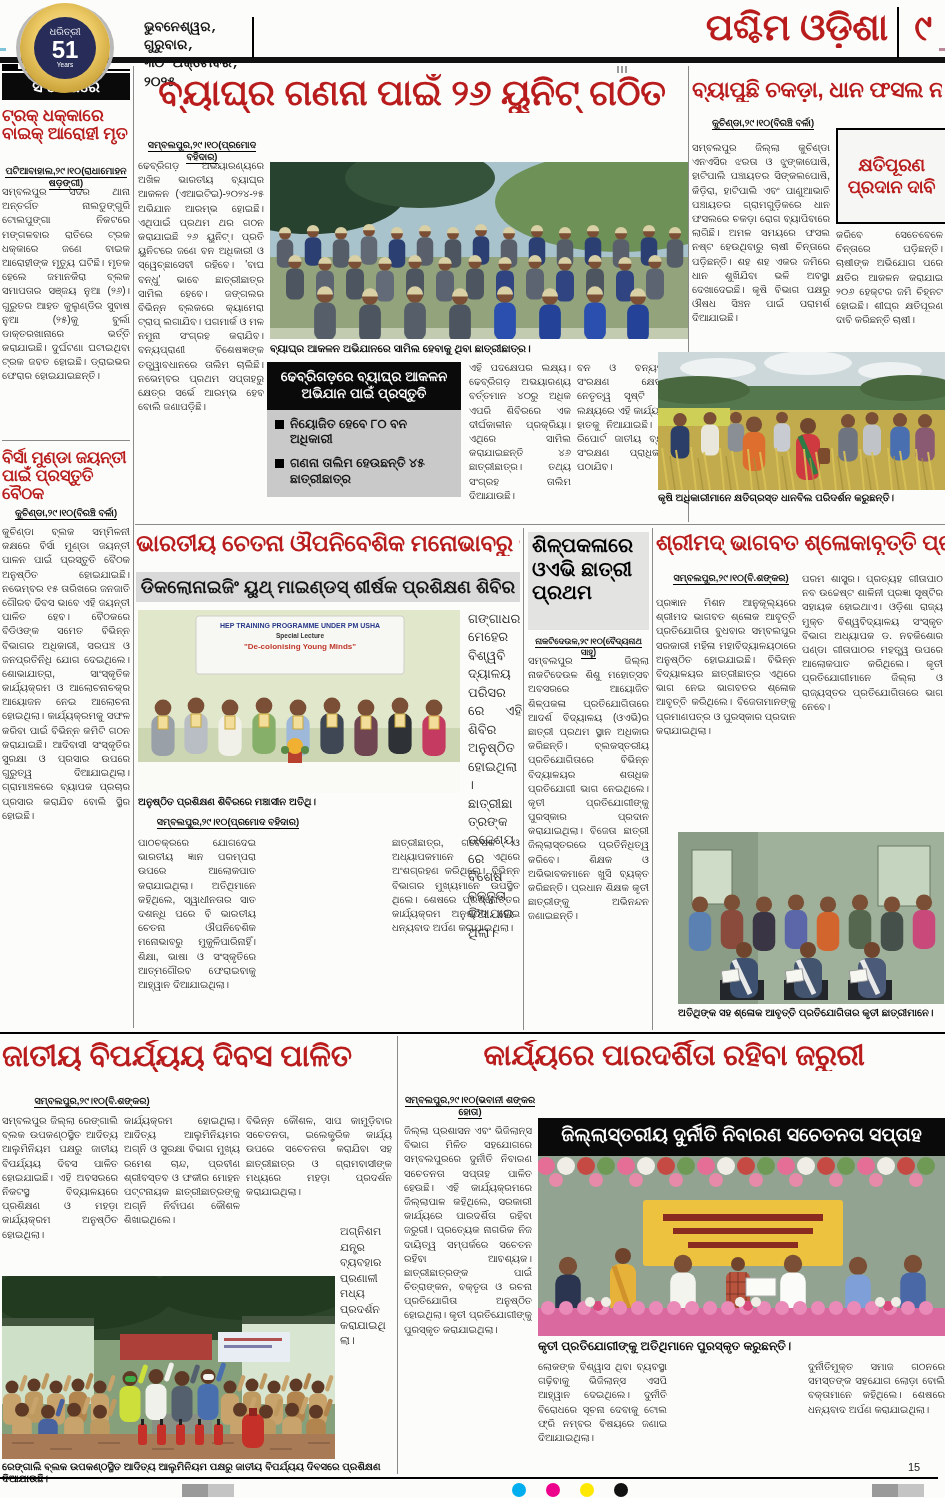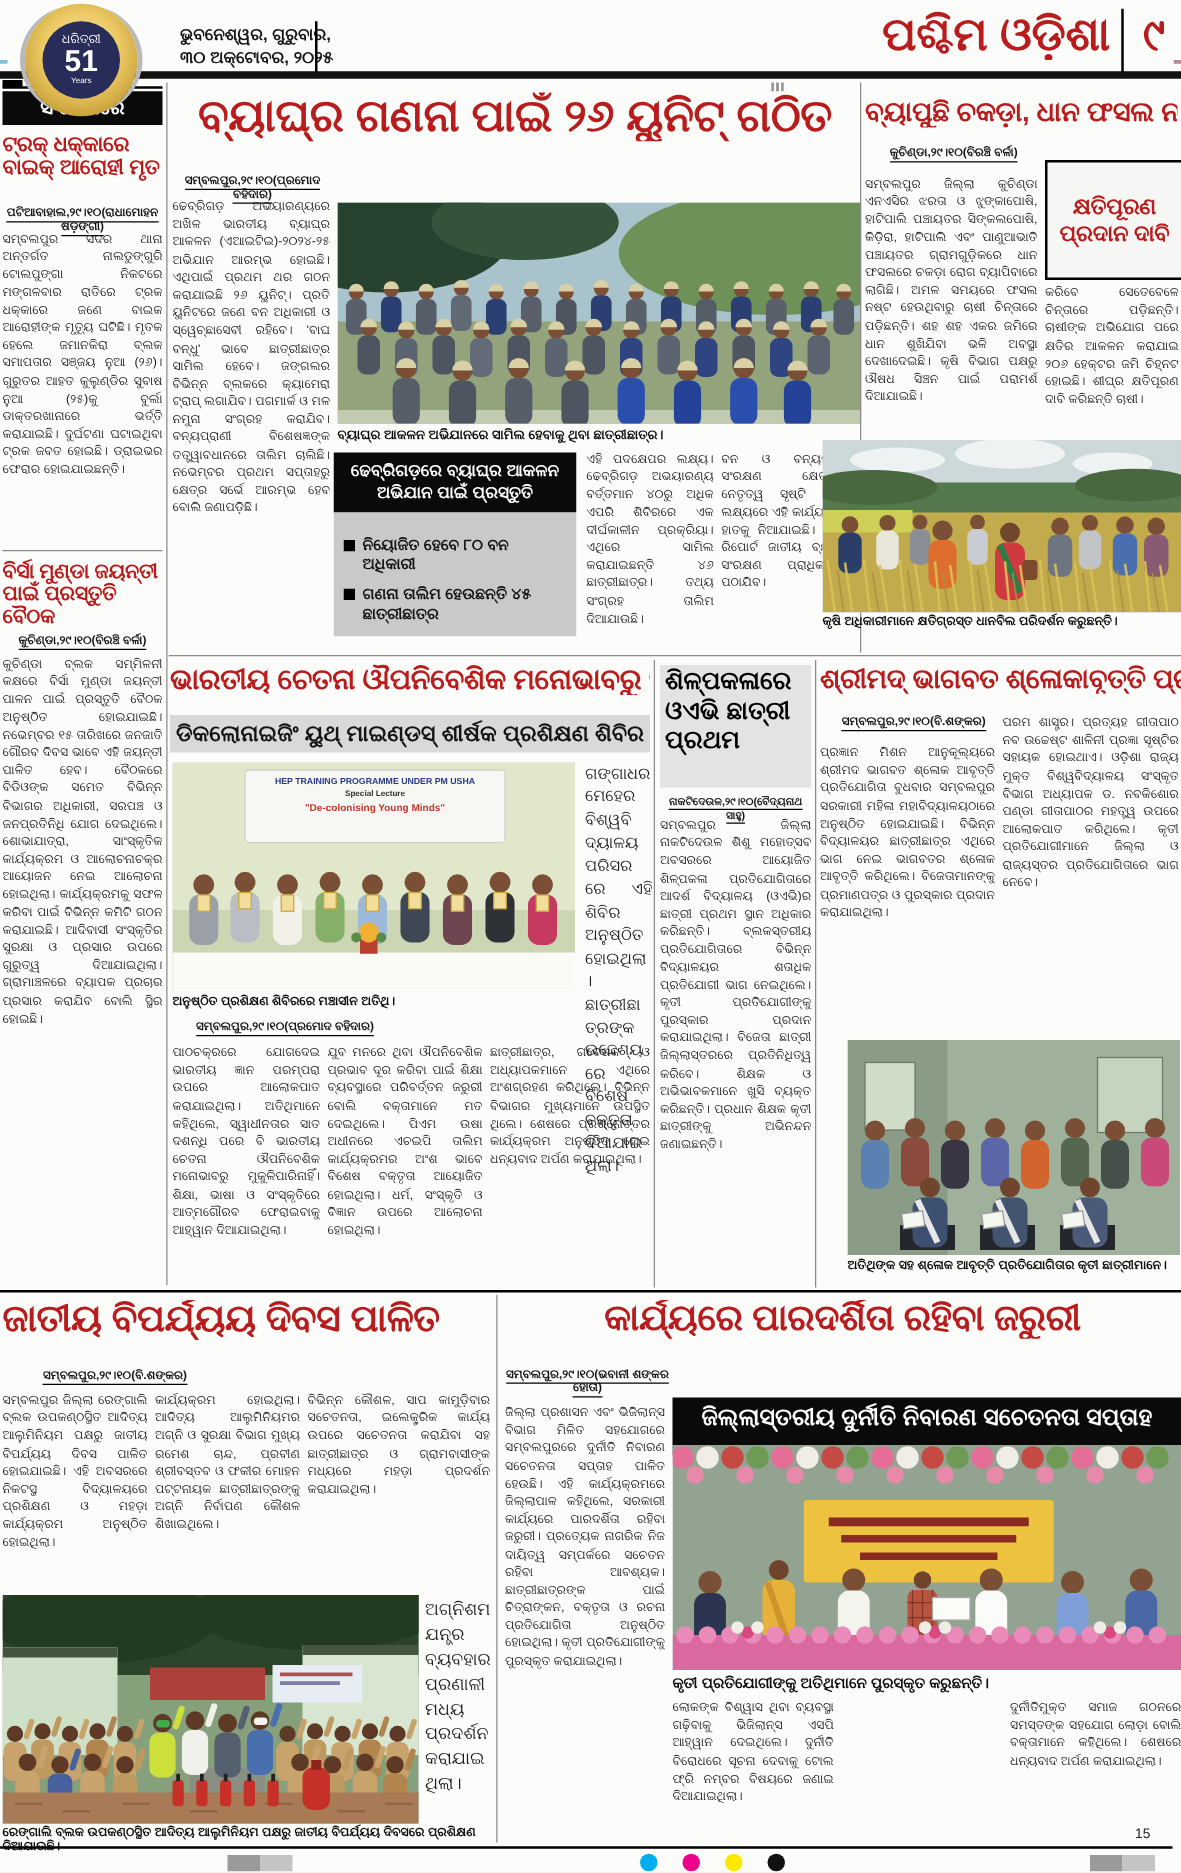--- a/index.html
+++ b/index.html
@@ -59,21 +59,21 @@
 
   <div class="abs" style="left:14px;top:1px;width:102px;height:94px;z-index:3;">
     <div class="logo-wreath abs" style="left:6px;top:2px;"></div>
     <div class="logo-core" style="left:20px;top:16px;">
       <div style="font-size:10px;line-height:1;">ଧରିତ୍ରୀ</div>
       <div style="font-size:24px;font-weight:700;line-height:1.05;">51</div>
       <div style="font-size:6.5px;line-height:1;">Years</div>
     </div>
   </div>
 
-  <div class="abs" style="left:144px;top:19px;width:125px;font-size:13.5px;font-weight:700;line-height:1.35;">
+  <div class="abs" style="left:144px;top:19px;width:125px;font-size:13.5px;font-weight:700;line-height:1.35;font-family:Liberation Mono, monospace;">
     <div>ଭୁବନେଶ୍ୱର, ଗୁରୁବାର,</div>
     <div>୩୦ ଅକ୍ଟୋବର, ୨୦୨୫</div>
   </div>
   <div class="abs" style="left:252px;top:17px;width:2px;height:41px;background:#000;"></div>
 
   <div class="abs hl nowrap" style="left:540px;top:8px;width:348px;font-size:37px;text-align:right;">ପଶ୍ଚିମ ଓଡ଼ିଶା</div>
   <div class="abs" style="left:897px;top:7px;width:2px;height:51px;background:#000;"></div>
   <div class="abs hl center" style="left:901px;top:9px;width:44px;font-size:36px;">୯</div>
 
   <div class="abs" style="left:2px;top:64px;width:16px;height:6px;background:#000;"></div>
@@ -139,21 +139,21 @@
           <use href="#fgc" transform="translate(280,154) scale(1.45)" color="#244398"></use>
           <use href="#fgc" transform="translate(325,152) scale(1.45)" color="#2a4fae"></use>
           <use href="#fgc" transform="translate(368,154) scale(1.45)" color="#244398"></use>
       </g>
     </svg>
   </div>
   <div class="abs caption" style="left:270px;top:342px;width:419px;">ବ୍ୟାଘ୍ର ଆକଳନ ଅଭିଯାନରେ ସାମିଲ ହେବାକୁ ଥିବା ଛାତ୍ରୀଛାତ୍ର।</div>
 
   <div class="abs" style="left:267px;top:362px;width:194px;">
     <div class="blackbar" style="font-size:13.5px;padding:7px 6px;line-height:1.25;">ଢେବ୍ରିଗଡ଼ରେ ବ୍ୟାଘ୍ର ଆକଳନ ଅଭିଯାନ ପାଇଁ ପ୍ରସ୍ତୁତି</div>
-    <div style="background:#c9c9c9;padding:19px 8px 2px 8px;">
+    <div style="background:#c9c9c9;padding:7px 8px 2px 8px;">
       <div class="bullet-item">
           <span class="sq"></span>
           <span>ନିୟୋଜିତ ହେବେ ୮୦ ବନ ଅଧିକାରୀ</span>
         </div>
       <div class="bullet-item">
           <span class="sq"></span>
           <span>ଗଣନା ତାଲିମ ହେଉଛନ୍ତି ୪୫ ଛାତ୍ରୀଛାତ୍ର</span>
         </div>
     </div>
   </div>
@@ -270,21 +270,20 @@
     <div class="banner-overlay" style="left:60px;top:12px;width:204px;">
       <div style="font-size:7px;color:#2a3a8a;">HEP TRAINING PROGRAMME UNDER PM USHA</div>
       <div style="font-size:6.5px;color:#333;margin-top:3px;">Special Lecture</div>
       <div style="font-size:8px;color:#c0392b;margin-top:3px;">"De-colonising Young Minds"</div>
     </div>
   </div>
   <div class="abs bodytext" style="left:468px;top:610px;width:54px;height:420px;font-size:13px;">ଗଙ୍ଗାଧର ମେହେର ବିଶ୍ୱବିଦ୍ୟାଳୟ ପରିସରରେ ଏହି ଶିବିର ଅନୁଷ୍ଠିତ ହୋଇଥିଲା। ଛାତ୍ରୀଛାତ୍ରଙ୍କ ଉଦ୍ଦେଶ୍ୟରେ ବିଶେଷ ବକ୍ତୃତା ଦିଆଯାଇଥିଲା।</div>
   <div class="abs caption" style="left:138px;top:796px;width:322px;font-size:10px;">ଅନୁଷ୍ଠିତ ପ୍ରଶିକ୍ଷଣ ଶିବିରରେ ମଞ୍ଚାସୀନ ଅତିଥି।</div>
   <div class="abs dateline" style="left:138px;top:816px;width:180px;"><span>ସମ୍ବଲପୁର,୨୯।୧୦(ପ୍ରମୋଦ ବହିଦାର)</span></div>
   <div class="abs bodytext" style="left:138px;top:836px;width:118px;height:194px;">ପାଠଚକ୍ରରେ ଯୋଗଦେଇ ଭାରତୀୟ ଜ୍ଞାନ ପରମ୍ପରା ଉପରେ ଆଲୋକପାତ କରାଯାଇଥିଲା। ଅତିଥିମାନେ କହିଥିଲେ, ସ୍ୱାଧୀନତାର ସାତ ଦଶନ୍ଧି ପରେ ବି ଭାରତୀୟ ଚେତନା ଔପନିବେଶିକ ମନୋଭାବରୁ ମୁକୁଳିପାରିନାହିଁ। ଶିକ୍ଷା, ଭାଷା ଓ ସଂସ୍କୃତିରେ ଆତ୍ମଗୌରବ ଫେରାଇବାକୁ ଆହ୍ୱାନ ଦିଆଯାଇଥିଲା।</div>
-  <div class="abs bodytext" style="left:262px;top:836px;width:124px;height:194px;">ଯୁବ ମନରେ ଥିବା ଔପନିବେଶିକ ପ୍ରଭାବ ଦୂର କରିବା ପାଇଁ ଶିକ୍ଷା ବ୍ୟବସ୍ଥାରେ ପରିବର୍ତ୍ତନ ଜରୁରୀ ବୋଲି ବକ୍ତାମାନେ ମତ ଦେଇଥିଲେ। ପିଏମ ଉଷା ଅଧୀନରେ ଏଚଇପି ତାଲିମ କାର୍ଯ୍ୟକ୍ରମର ଅଂଶ ଭାବେ ବିଶେଷ ବକ୍ତୃତା ଆୟୋଜିତ ହୋଇଥିଲା। ଧର୍ମ, ସଂସ୍କୃତି ଓ ବିଜ୍ଞାନ ଉପରେ ଆଲୋଚନା ହୋଇଥିଲା।</div>
   <div class="abs bodytext" style="left:392px;top:836px;width:128px;height:194px;">ଛାତ୍ରୀଛାତ୍ର, ଗବେଷକ ଓ ଅଧ୍ୟାପକମାନେ ଏଥିରେ ଅଂଶଗ୍ରହଣ କରିଥିଲେ। ବିଭିନ୍ନ ବିଭାଗର ମୁଖ୍ୟମାନେ ଉପସ୍ଥିତ ଥିଲେ। ଶେଷରେ ପ୍ରଶ୍ନୋତ୍ତର କାର୍ଯ୍ୟକ୍ରମ ଅନୁଷ୍ଠିତ ହୋଇ ଧନ୍ୟବାଦ ଅର୍ପଣ କରାଯାଇଥିଲା।</div>
 
   <div class="abs vrule" style="left:523px;top:528px;height:502px;"></div>
   <div class="abs vrule" style="left:652px;top:528px;height:502px;"></div>
   <div class="abs kicker-box" style="left:528px;top:532px;width:121px;height:98px;font-size:20px;line-height:1.18;padding:2px 4px;box-sizing:border-box;">ଶିଳ୍ପକଳାରେ ଓଏଭି ଛାତ୍ରୀ ପ୍ରଥମ</div>
   <div class="abs dateline" style="left:528px;top:636px;width:121px;font-size:8.5px;"><span>ନାକଟିଦେଉଳ,୨୯।୧୦(ବୈଦ୍ୟନାଥ ସାହୁ)</span></div>
   <div class="abs bodytext" style="left:528px;top:654px;width:121px;height:374px;">ସମ୍ବଲପୁର ଜିଲ୍ଲା ନାକଟିଦେଉଳ ଶିଶୁ ମହୋତ୍ସବ ଅବସରରେ ଆୟୋଜିତ ଶିଳ୍ପକଳା ପ୍ରତିଯୋଗିତାରେ ଆଦର୍ଶ ବିଦ୍ୟାଳୟ (ଓଏଭି)ର ଛାତ୍ରୀ ପ୍ରଥମ ସ୍ଥାନ ଅଧିକାର କରିଛନ୍ତି। ବ୍ଲକସ୍ତରୀୟ ପ୍ରତିଯୋଗିତାରେ ବିଭିନ୍ନ ବିଦ୍ୟାଳୟର ଶତାଧିକ ପ୍ରତିଯୋଗୀ ଭାଗ ନେଇଥିଲେ। କୃତୀ ପ୍ରତିଯୋଗୀଙ୍କୁ ପୁରସ୍କାର ପ୍ରଦାନ କରାଯାଇଥିଲା। ବିଜେତା ଛାତ୍ରୀ ଜିଲ୍ଲାସ୍ତରରେ ପ୍ରତିନିଧିତ୍ୱ କରିବେ। ଶିକ୍ଷକ ଓ ଅଭିଭାବକମାନେ ଖୁସି ବ୍ୟକ୍ତ କରିଛନ୍ତି। ପ୍ରଧାନ ଶିକ୍ଷକ କୃତୀ ଛାତ୍ରୀଙ୍କୁ ଅଭିନନ୍ଦନ ଜଣାଇଛନ୍ତି।</div>
 
   <div class="abs hl nowrap center" style="left:656px;top:531px;width:289px;font-size:22px;">ଶ୍ରୀମଦ୍ ଭାଗବତ ଶ୍ଳୋକାବୃତ୍ତି ପ୍ରତିଯୋଗିତା</div>
   <div class="abs dateline" style="left:656px;top:572px;width:150px;"><span>ସମ୍ବଲପୁର,୨୯।୧୦(ବି.ଶଙ୍କର)</span></div>
@@ -392,21 +391,21 @@
           <rect x="177" y="143" width="3" height="6" fill="#222"></rect>
         <rect x="193" y="148" width="9" height="21" rx="3" fill="#c53028"></rect>
           <rect x="196" y="143" width="3" height="6" fill="#222"></rect>
         <rect x="212" y="148" width="9" height="21" rx="3" fill="#c53028"></rect>
           <rect x="215" y="143" width="3" height="6" fill="#222"></rect>
         <rect x="240" y="138" width="22" height="34" rx="8" fill="#c53028"></rect>
           <rect x="247" y="132" width="8" height="8" fill="#8f241e"></rect>
       </g>
     </svg>
   </div>
-  <div class="abs bodytext" style="left:340px;top:1278px;width:54px;height:182px;font-size:14px;">ଅଗ୍ନିଶମ ଯନ୍ତ୍ର ବ୍ୟବହାର ପ୍ରଣାଳୀ ମଧ୍ୟ ପ୍ରଦର୍ଶନ କରାଯାଇଥିଲା।</div>
+  <div class="abs bodytext" style="left:340px;top:1224px;width:54px;height:182px;font-size:11px;">ଅଗ୍ନିଶମ ଯନ୍ତ୍ର ବ୍ୟବହାର ପ୍ରଣାଳୀ ମଧ୍ୟ ପ୍ରଦର୍ଶନ କରାଯାଇଥିଲା।</div>
   <div class="abs caption" style="left:2px;top:1461px;width:392px;font-size:10px;">ରେଙ୍ଗାଲି ବ୍ଲକ ଉପକଣ୍ଠସ୍ଥିତ ଆଦିତ୍ୟ ଆଲୁମିନିୟମ ପକ୍ଷରୁ ଜାତୀୟ ବିପର୍ଯ୍ୟୟ ଦିବସରେ ପ୍ରଶିକ୍ଷଣ ଦିଆଯାଉଛି।</div>
 
   <div class="abs vrule" style="left:397px;top:1036px;height:438px;"></div>
   <div class="abs hl nowrap center" style="left:404px;top:1040px;width:540px;font-size:29px;">କାର୍ଯ୍ୟରେ ପାରଦର୍ଶିତା ରହିବା ଜରୁରୀ</div>
   <div class="abs dateline" style="left:404px;top:1094px;width:132px;"><span>ସମ୍ବଲପୁର,୨୯।୧୦(ଭବାନୀ ଶଙ୍କର ହୋତା)</span></div>
   <div class="abs bodytext" style="left:404px;top:1124px;width:128px;height:350px;">ଜିଲ୍ଲା ପ୍ରଶାସନ ଏବଂ ଭିଜିଲାନ୍ସ ବିଭାଗ ମିଳିତ ସହଯୋଗରେ ସମ୍ବଲପୁରରେ ଦୁର୍ନୀତି ନିବାରଣ ସଚେତନତା ସପ୍ତାହ ପାଳିତ ହେଉଛି। ଏହି କାର୍ଯ୍ୟକ୍ରମରେ ଜିଲ୍ଲାପାଳ କହିଥିଲେ, ସରକାରୀ କାର୍ଯ୍ୟରେ ପାରଦର୍ଶିତା ରହିବା ଜରୁରୀ। ପ୍ରତ୍ୟେକ ନାଗରିକ ନିଜ ଦାୟିତ୍ୱ ସମ୍ପର୍କରେ ସଚେତନ ରହିବା ଆବଶ୍ୟକ। ଛାତ୍ରୀଛାତ୍ରଙ୍କ ପାଇଁ ଚିତ୍ରାଙ୍କନ, ବକ୍ତୃତା ଓ ରଚନା ପ୍ରତିଯୋଗିତା ଅନୁଷ୍ଠିତ ହୋଇଥିଲା। କୃତୀ ପ୍ରତିଯୋଗୀଙ୍କୁ ପୁରସ୍କୃତ କରାଯାଇଥିଲା।</div>
 
   <div class="abs blackbar nowrap" style="left:538px;top:1118px;width:407px;height:46px;font-size:19px;line-height:34px;">ଜିଲ୍ଲାସ୍ତରୀୟ ଦୁର୍ନୀତି ନିବାରଣ ସଚେତନତା ସପ୍ତାହ</div>
 
   <div class="abs photo" style="left:538px;top:1156px;width:407px;height:180px;">

